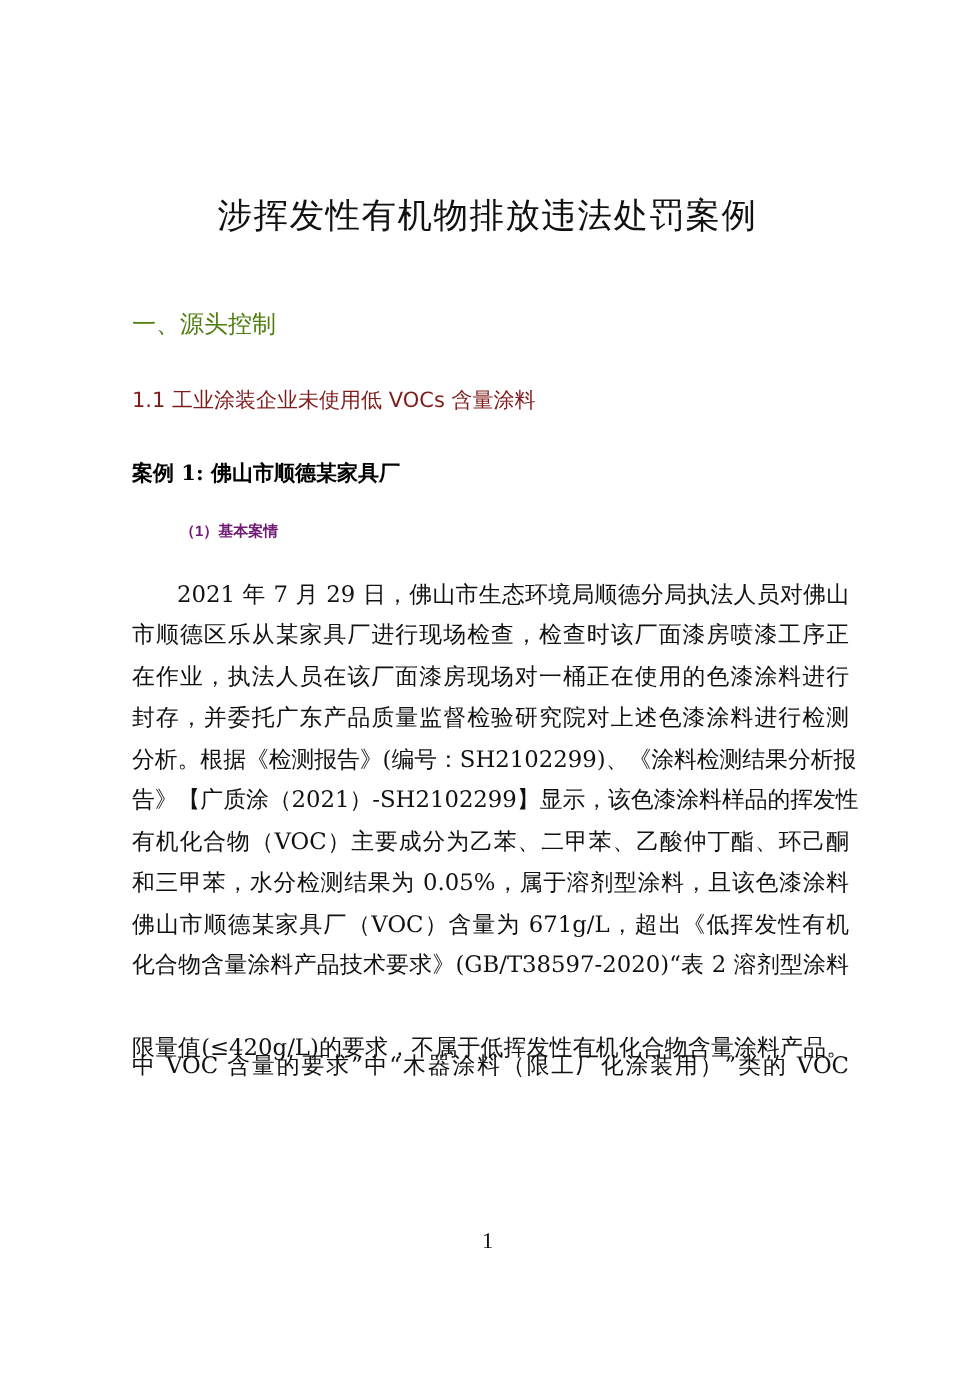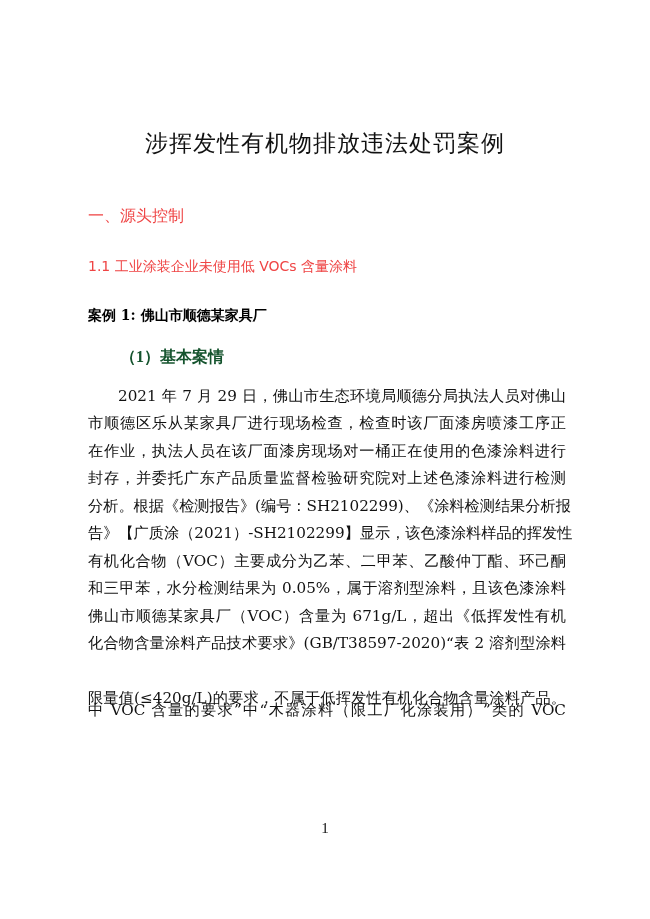--- a/index.html
+++ b/index.html
@@ -4,33 +4,33 @@
 <style>
   html, body { margin: 0; padding: 0; background: #ffffff; }
   body { width: 650px; height: 919px; position: relative; overflow: hidden; color: #111; }
   .page { position: absolute; left: 0; top: 0; width: 533px; height: 919px; background: #fff; }
   .title {
     position: absolute; left: 0; width: 650px; top: 128px; text-align: center;
     font-family: "DejaVu Sans", sans-serif; font-size: 23px; letter-spacing: 1px; color: #111;
   }
   .h1 {
     position: absolute; left: 88px; top: 206px;
-    font-family: Liberation Serif, serif; font-size: 16px; color: #ef4444;
+    font-family: Liberation Serif, serif; font-size: 16px; color: #4d7c0f;
   }
   .h2 {
     position: absolute; left: 88px; top: 258px;
-    font-family: "DejaVu Sans", sans-serif; font-size: 14px; color: #ef4444;
+    font-family: "DejaVu Sans", sans-serif; font-size: 14px; color: #7f1d1d;
   }
   .h3 {
     position: absolute; left: 88px; top: 307px;
     font-family: "DejaVu Serif", serif; font-size: 14px; font-weight: bold; color: #000000;
   }
   .h4 {
     position: absolute; left: 120px; top: 347px;
-    font-family: Liberation Serif, serif; font-size: 16px; font-weight: bold; color: #14532d;
+    font-family: Liberation Sans, sans-serif; font-size: 10px; font-weight: bold; color: #701a75;
   }
   .body-line {
     position: absolute; left: 88px; width: 478px;
     font-family: "DejaVu Serif", serif; font-size: 15.2px; color: #111;
     white-space: nowrap; text-align: justify; text-align-last: justify; line-height: 20px; margin-top: 10px;
   }
   .body-line.indent { left: 118px; width: 448px; }
   .page-number {
     position: absolute; left: 0; width: 650px; top: 820px; text-align: center;
     font-family: "Liberation Serif", serif; font-size: 15px; color: #111;

